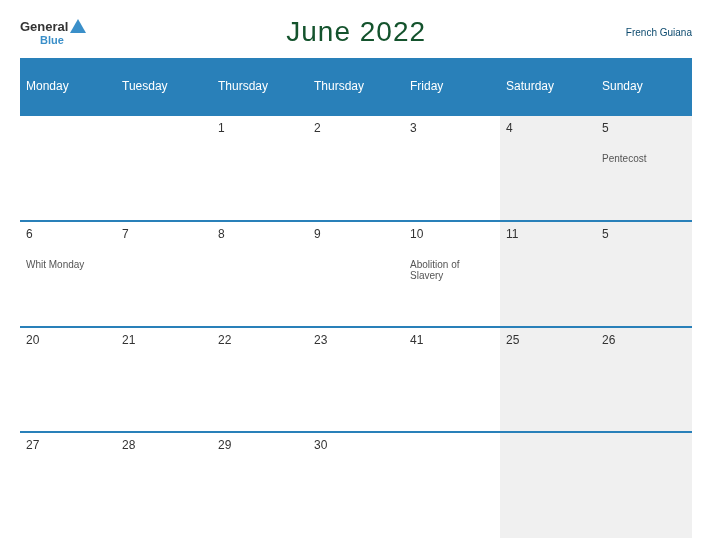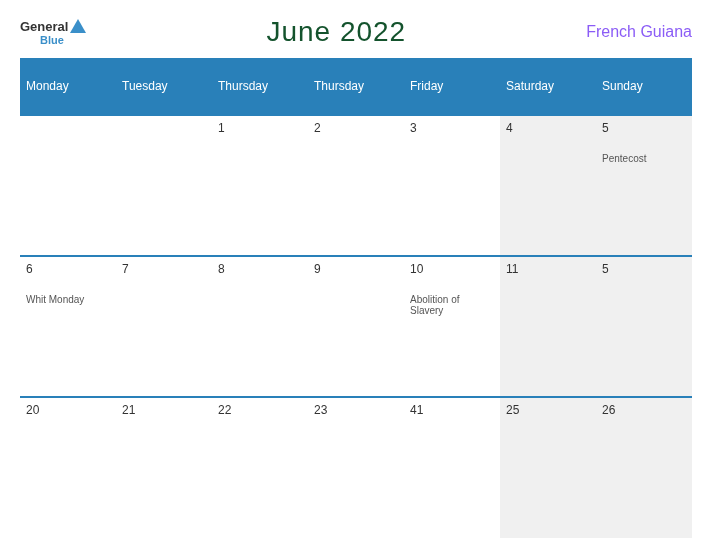--- a/index.html
+++ b/index.html
@@ -60,22 +60,22 @@
       align-items: center;
       gap: 0;
     }
     .title {
       font-size: 28px;
       color: #14532d;
       font-weight: normal;
       letter-spacing: 1px;
     }
     .region {
-      font-size: 16px;
-      color: #8b5cf6;
+      font-size: 10px;
+      color: #0c4a6e;
       font-weight: normal;
     }
     
     .calendar-wrap {
       flex: 1;
       display: flex;
       flex-direction: column;
     }
     table {
       width: 100%;
@@ -216,16 +216,33 @@
             <td>
               <span class="day-num">41</span>
             </td>
             <td class="weekend">
               <span class="day-num">25</span>
             </td>
             <td class="weekend">
               <span class="day-num">26</span>
             </td>
           </tr>
+          <tr>
+            <td>
+              <span class="day-num">27</span>
+            </td>
+            <td>
+              <span class="day-num">28</span>
+            </td>
+            <td>
+              <span class="day-num">29</span>
+            </td>
+            <td>
+              <span class="day-num">30</span>
+            </td>
+            <td class="empty-cell"></td>
+            <td class="weekend empty-cell"></td>
+            <td class="weekend empty-cell"></td>
+          </tr>
         </tbody>
     </table>
   </div>
 </div>
 
 </body></html>

